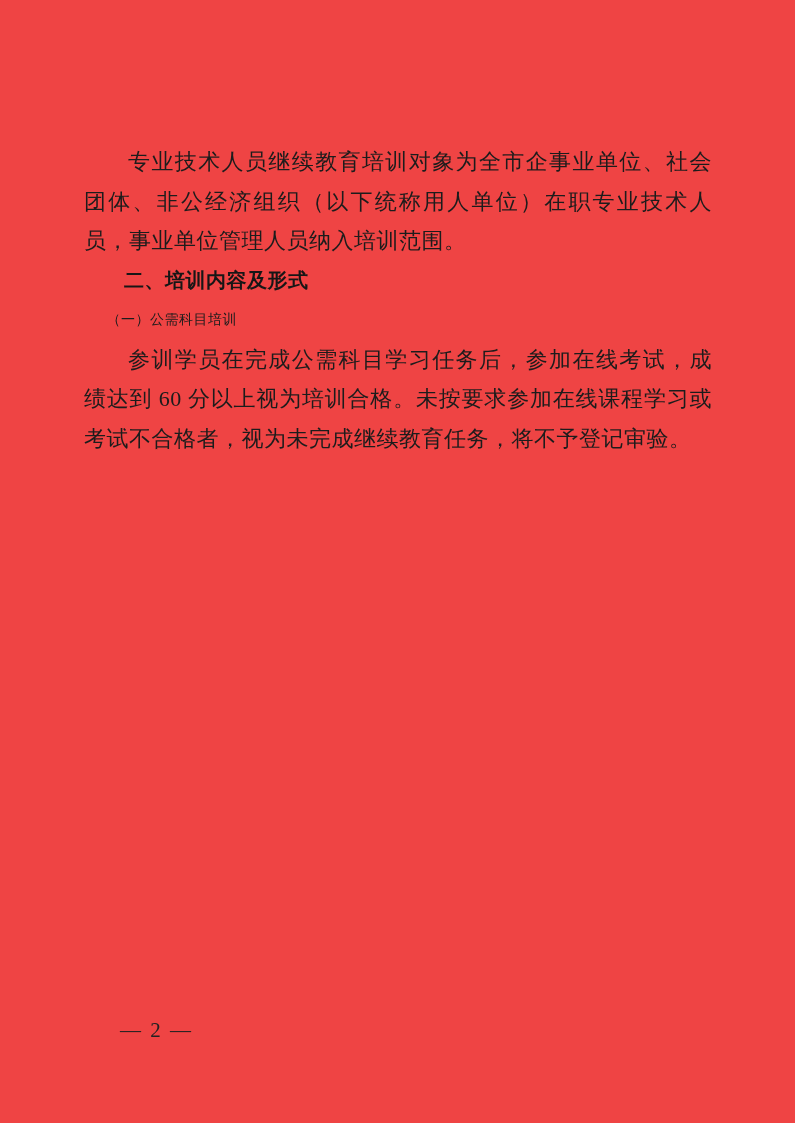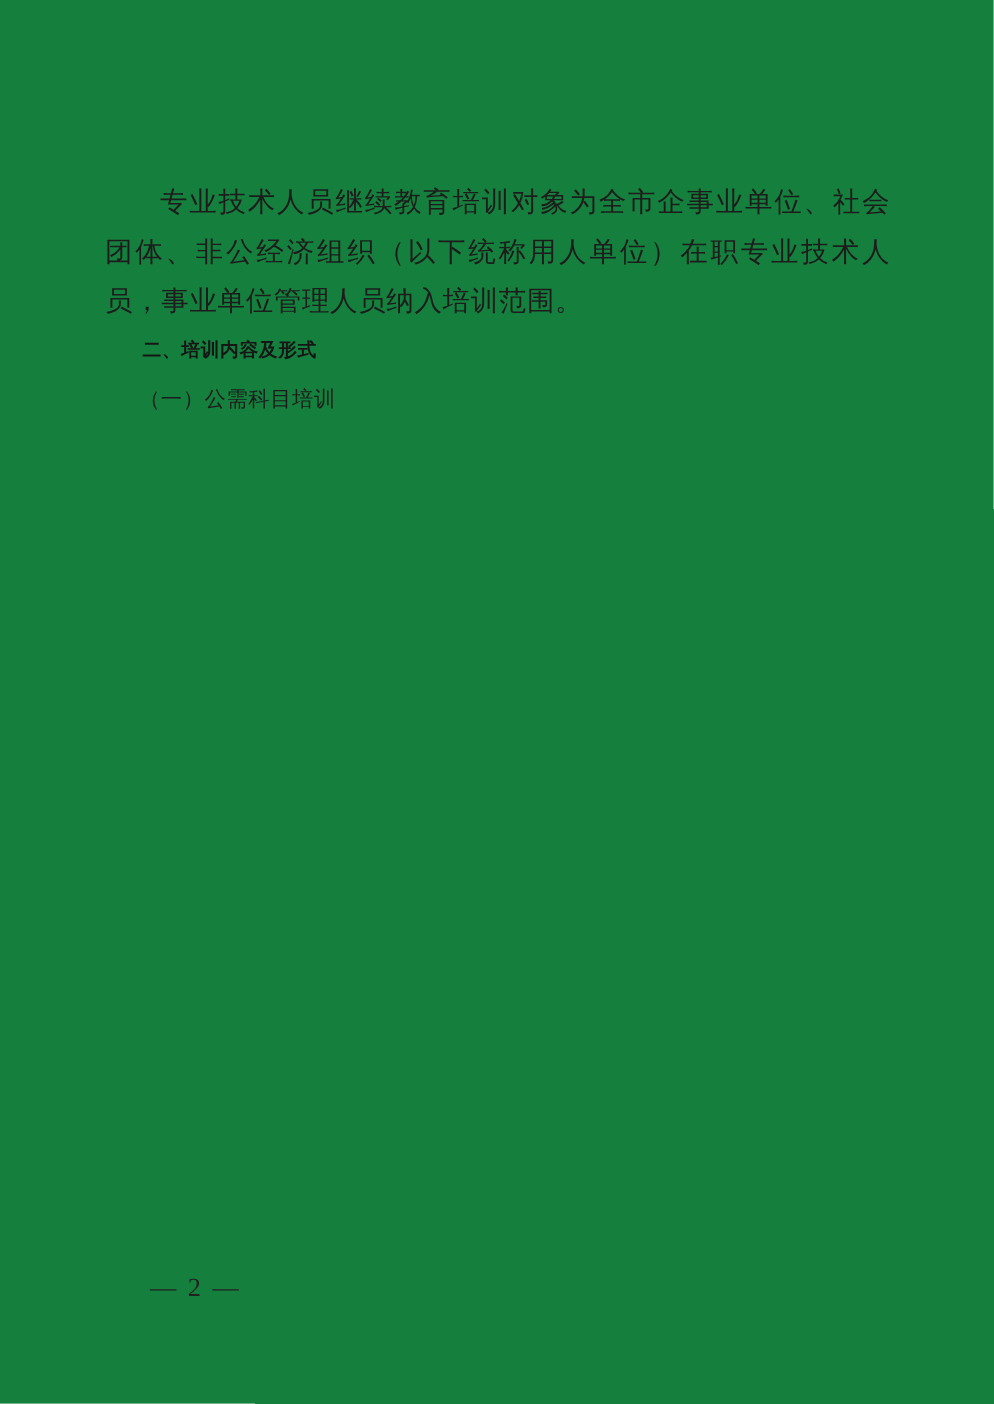--- a/index.html
+++ b/index.html
@@ -6,50 +6,50 @@
   html, body {
     width: 795px;
     height: 1123px;
     background: #ffffff;
     font-family: "Liberation Serif", "DejaVu Serif", serif;
   }
   .page {
     position: relative;
     width: 795px;
     height: 1123px;
-    background: #15803d;
+    background: #ef4444;
     overflow: hidden;
   }
   .content {
     position: absolute;
     left: 84px;
     top: 142px;
     width: 628px;
     color: #1c1c1c;
     font-size: 22px;
     line-height: 39.5px;
     letter-spacing: 0.5px;
   }
   .para {
     text-indent: 2em;
     text-align: justify;
     margin: 0;
   }
   .heading {
     font-family: "Liberation Sans", "DejaVu Sans", sans-serif;
     font-weight: bold;
-    font-size: 15px;
+    font-size: 20px;
     line-height: 39.5px;
     text-indent: 2em;
     margin: 0;
     color: #161616;
   }
   .subheading {
     font-weight: normal;
-    font-size: 17px;
+    font-size: 14px;
     line-height: 39.5px;
     text-indent: 1.6em;
     margin: 0;
     color: #1c1c1c;
   }
   .footer {
     position: absolute;
     left: 120px;
     top: 1018px;
     font-size: 21px;
@@ -58,15 +58,16 @@
   }
 </style>
 </head>
 <body>
 
 <div class="page">
   <div class="content">
     <p class="para">专业技术人员继续教育培训对象为全市企事业单位、社会团体、非公经济组织（以下统称用人单位）在职专业技术人员，事业单位管理人员纳入培训范围。</p>
     <h2 class="heading">二、培训内容及形式</h2>
     <h3 class="subheading">（一）公需科目培训</h3>
+    <p class="para">参训学员在完成公需科目学习任务后，参加在线考试，成绩达到 60 分以上视为培训合格。未按要求参加在线课程学习或考试不合格者，视为未完成继续教育任务，将不予登记审验。</p>
   </div>
   <div class="footer">— 2 —</div>
 </div>
 
 </body></html>

